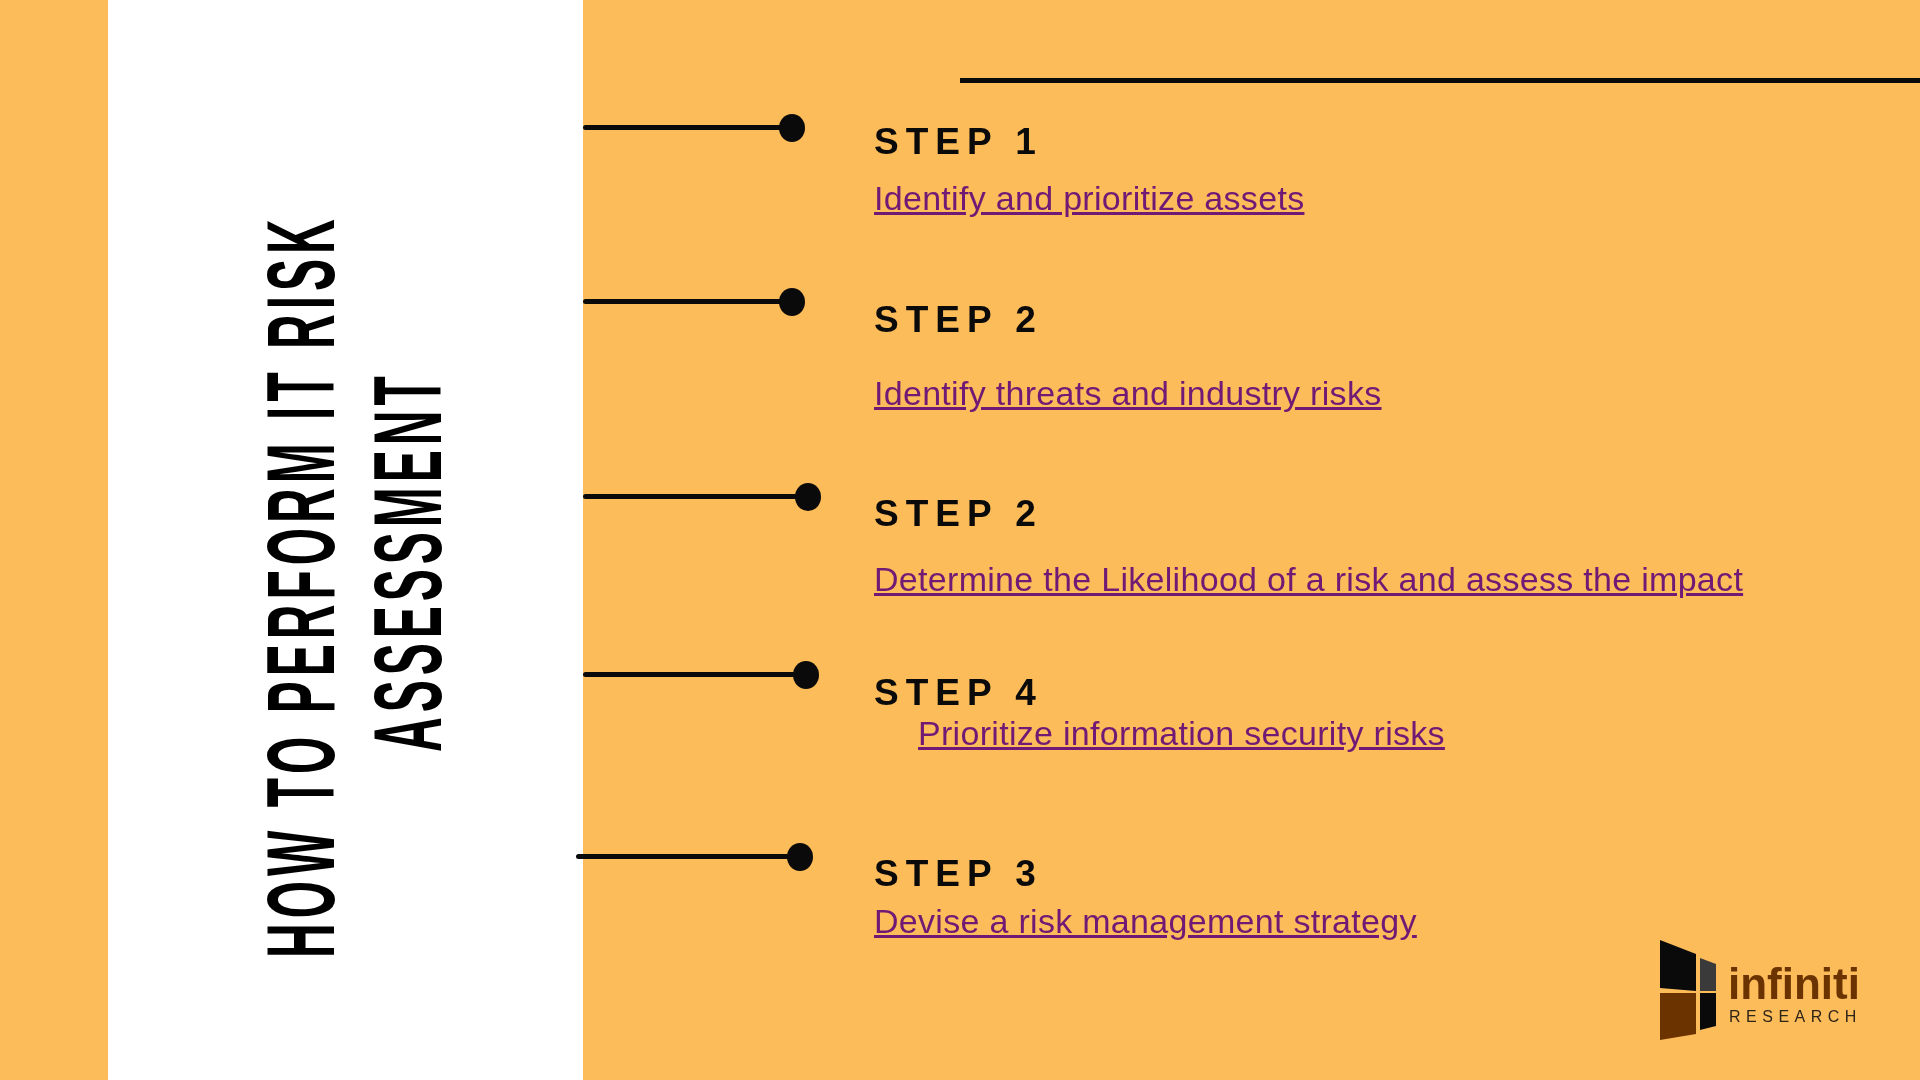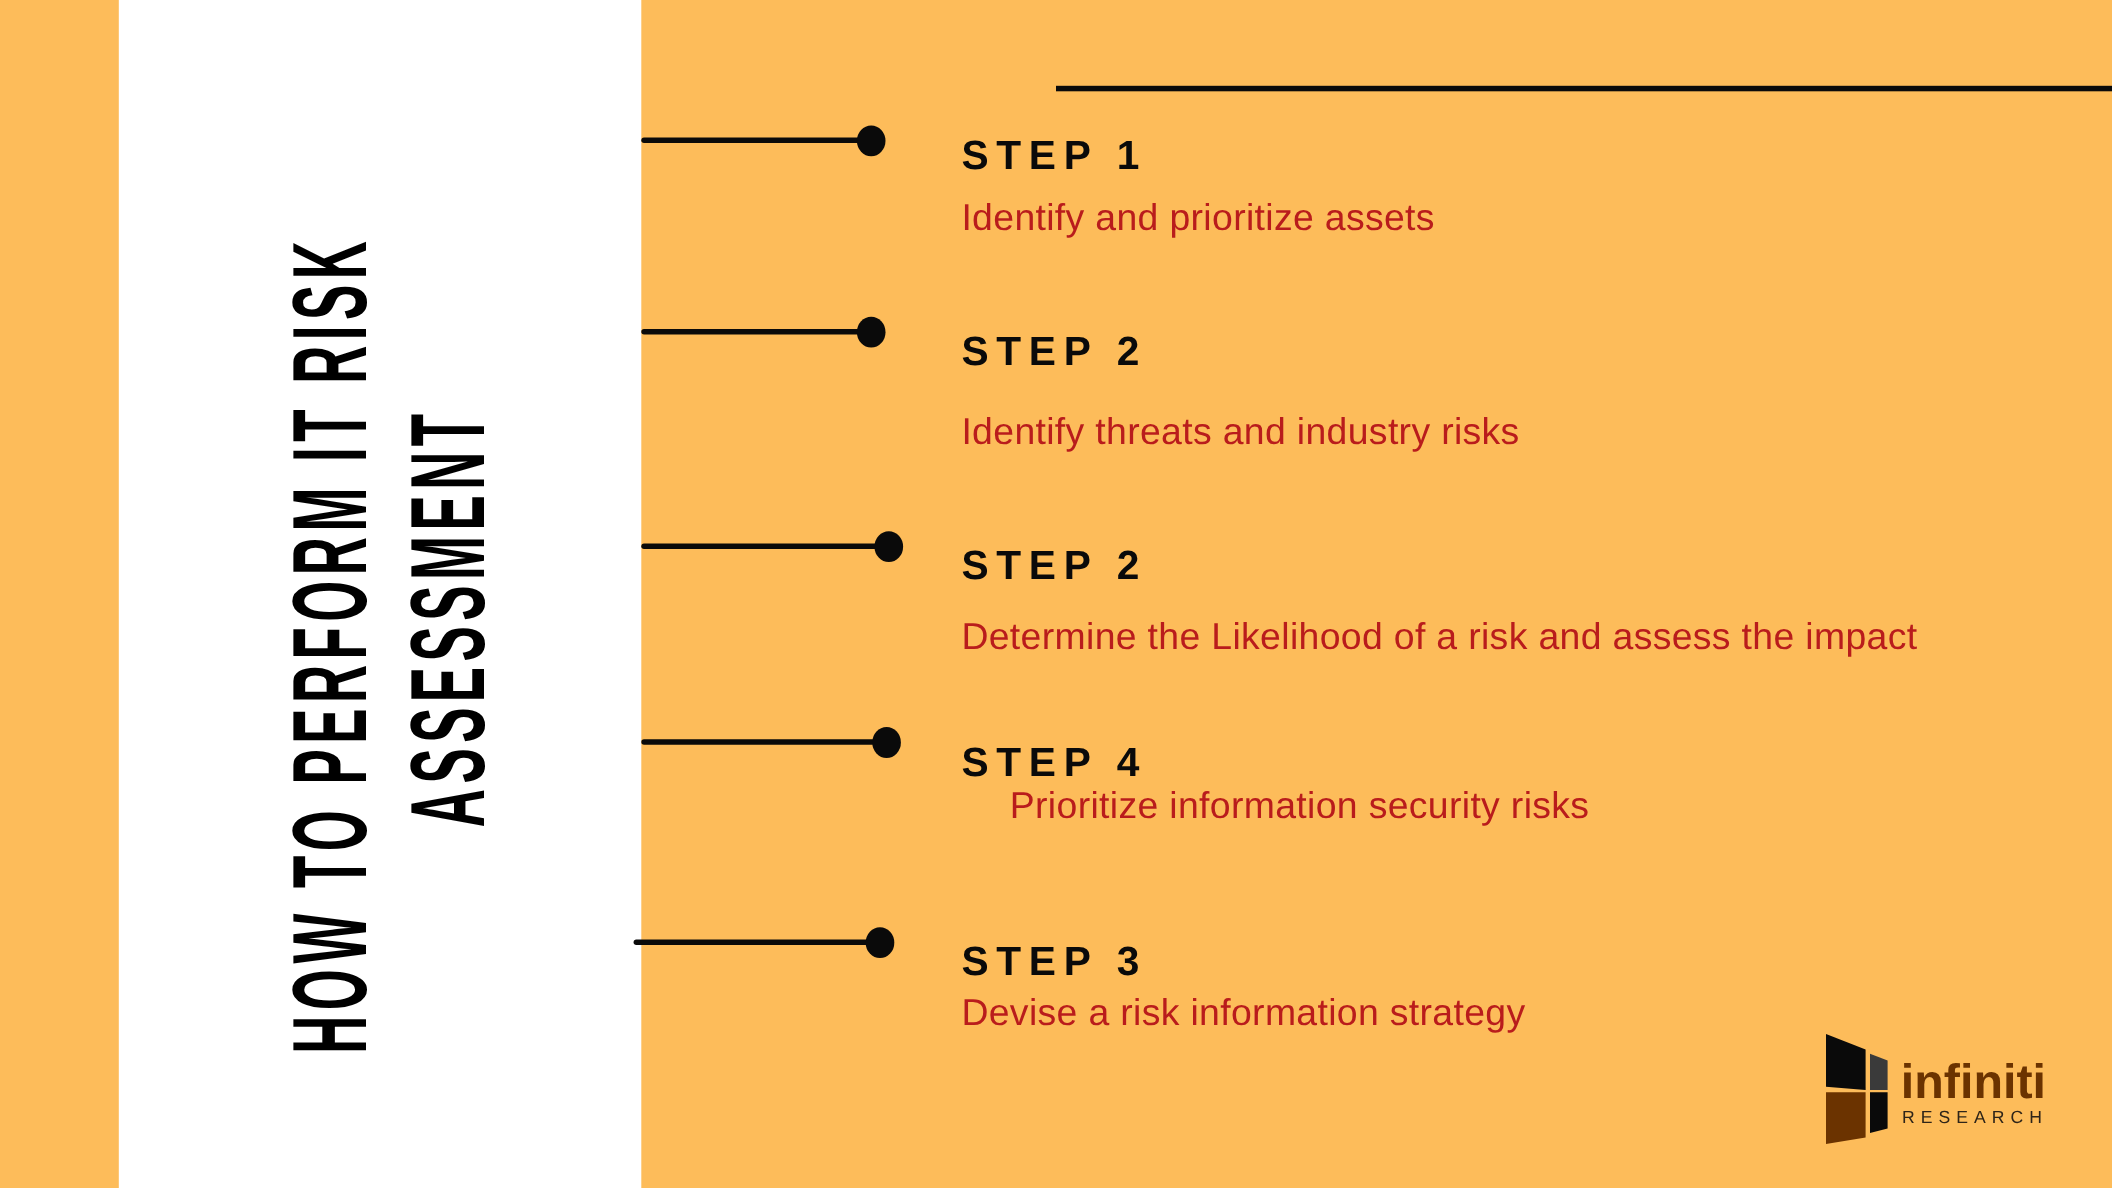--- a/index.html
+++ b/index.html
@@ -6,21 +6,21 @@
   body { width:1920px; height:1080px; position:relative; overflow:hidden; background:#FDBC5A; font-family:"Liberation Sans", sans-serif; color:#0a0a0a; }
   .left-strip { position:absolute; left:0; top:0; width:108px; height:1080px; background:#FDBC5A; }
   .white-panel { position:absolute; left:108px; top:0; width:475px; height:1080px; background:#ffffff; }
   .title-line { position:absolute; white-space:nowrap; font-family:"Liberation Sans", sans-serif; font-weight:bold; color:#000; text-transform:uppercase;
     transform-origin:0 0; transform:rotate(-90deg) scaleY(1); font-size:96px; letter-spacing:10px; line-height:1; }
   .title-inner { display:inline-block; transform:scaleX(0.56); transform-origin:0 50%; }
   .top-rule { position:absolute; left:960px; top:78px; width:960px; height:5px; background:#0a0a0a; }
   .connector { position:absolute; height:5px; background:#0a0a0a; border-radius:3px; }
   .dot { position:absolute; width:26px; height:28px; border-radius:50%; background:#0a0a0a; }
   .step-head { position:absolute; left:874px; font-weight:bold; font-size:37px; letter-spacing:7px; line-height:1; color:#0a0a0a; }
-  .step-desc { position:absolute; left:874px; font-size:34px; line-height:55px; color:#b91c1c; width:960px; letter-spacing:0.3px; }
+  .step-desc { position:absolute; left:874px; font-size:34px; line-height:55px; color:#701a75; width:960px; letter-spacing:0.3px;text-decoration:underline; }
   .logo { position:absolute; left:1656px; top:936px; width:224px; height:110px; }
   .logo-text-main { position:absolute; left:72px; top:26px; font-weight:bold; font-size:44px; line-height:1; color:#6B3300; letter-spacing:0px; }
   .logo-text-sub { position:absolute; left:73px; top:73px; font-size:16px; line-height:1; color:#2e2418; letter-spacing:5.5px; }
 </style>
 </head>
 <body>
 
 <div class="left-strip"></div>
 <div class="white-panel"></div>
 
@@ -49,21 +49,21 @@
 <div class="step-desc" style="top:552px; width:940px;">Determine the Likelihood of a risk and assess the impact</div>
 
 <div class="connector" style="left:583px; top:672px; width:222px;"></div>
 <div class="dot" style="left:793px; top:661px;"></div>
 <div class="step-head" style="top:674px;">STEP 4</div>
 <div class="step-desc" style="top:706px;margin-left:44px;">Prioritize information security risks</div>
 
 <div class="connector" style="left:576px; top:854px; width:225px;"></div>
 <div class="dot" style="left:787px; top:843px;"></div>
 <div class="step-head" style="top:855px;">STEP 3</div>
-<div class="step-desc" style="top:894px;">Devise a risk information strategy</div>
+<div class="step-desc" style="top:894px;">Devise a risk management strategy</div>
 
 <div class="logo">
   <svg width="64" height="110" viewBox="0 0 64 110" style="position:absolute;left:0;top:0;">
     <polygon points="4,4 40,18 40,55 4,52" fill="#0a0a0a"></polygon>
     <polygon points="44,22 60,28 60,55 44,55" fill="#3a3a3a"></polygon>
     <polygon points="4,57 40,57 40,98 4,104" fill="#6B3300"></polygon>
     <polygon points="44,57 60,57 60,90 44,94" fill="#0a0a0a"></polygon>
   </svg>
   <div class="logo-text-main">infiniti</div>
   <div class="logo-text-sub">RESEARCH</div>

